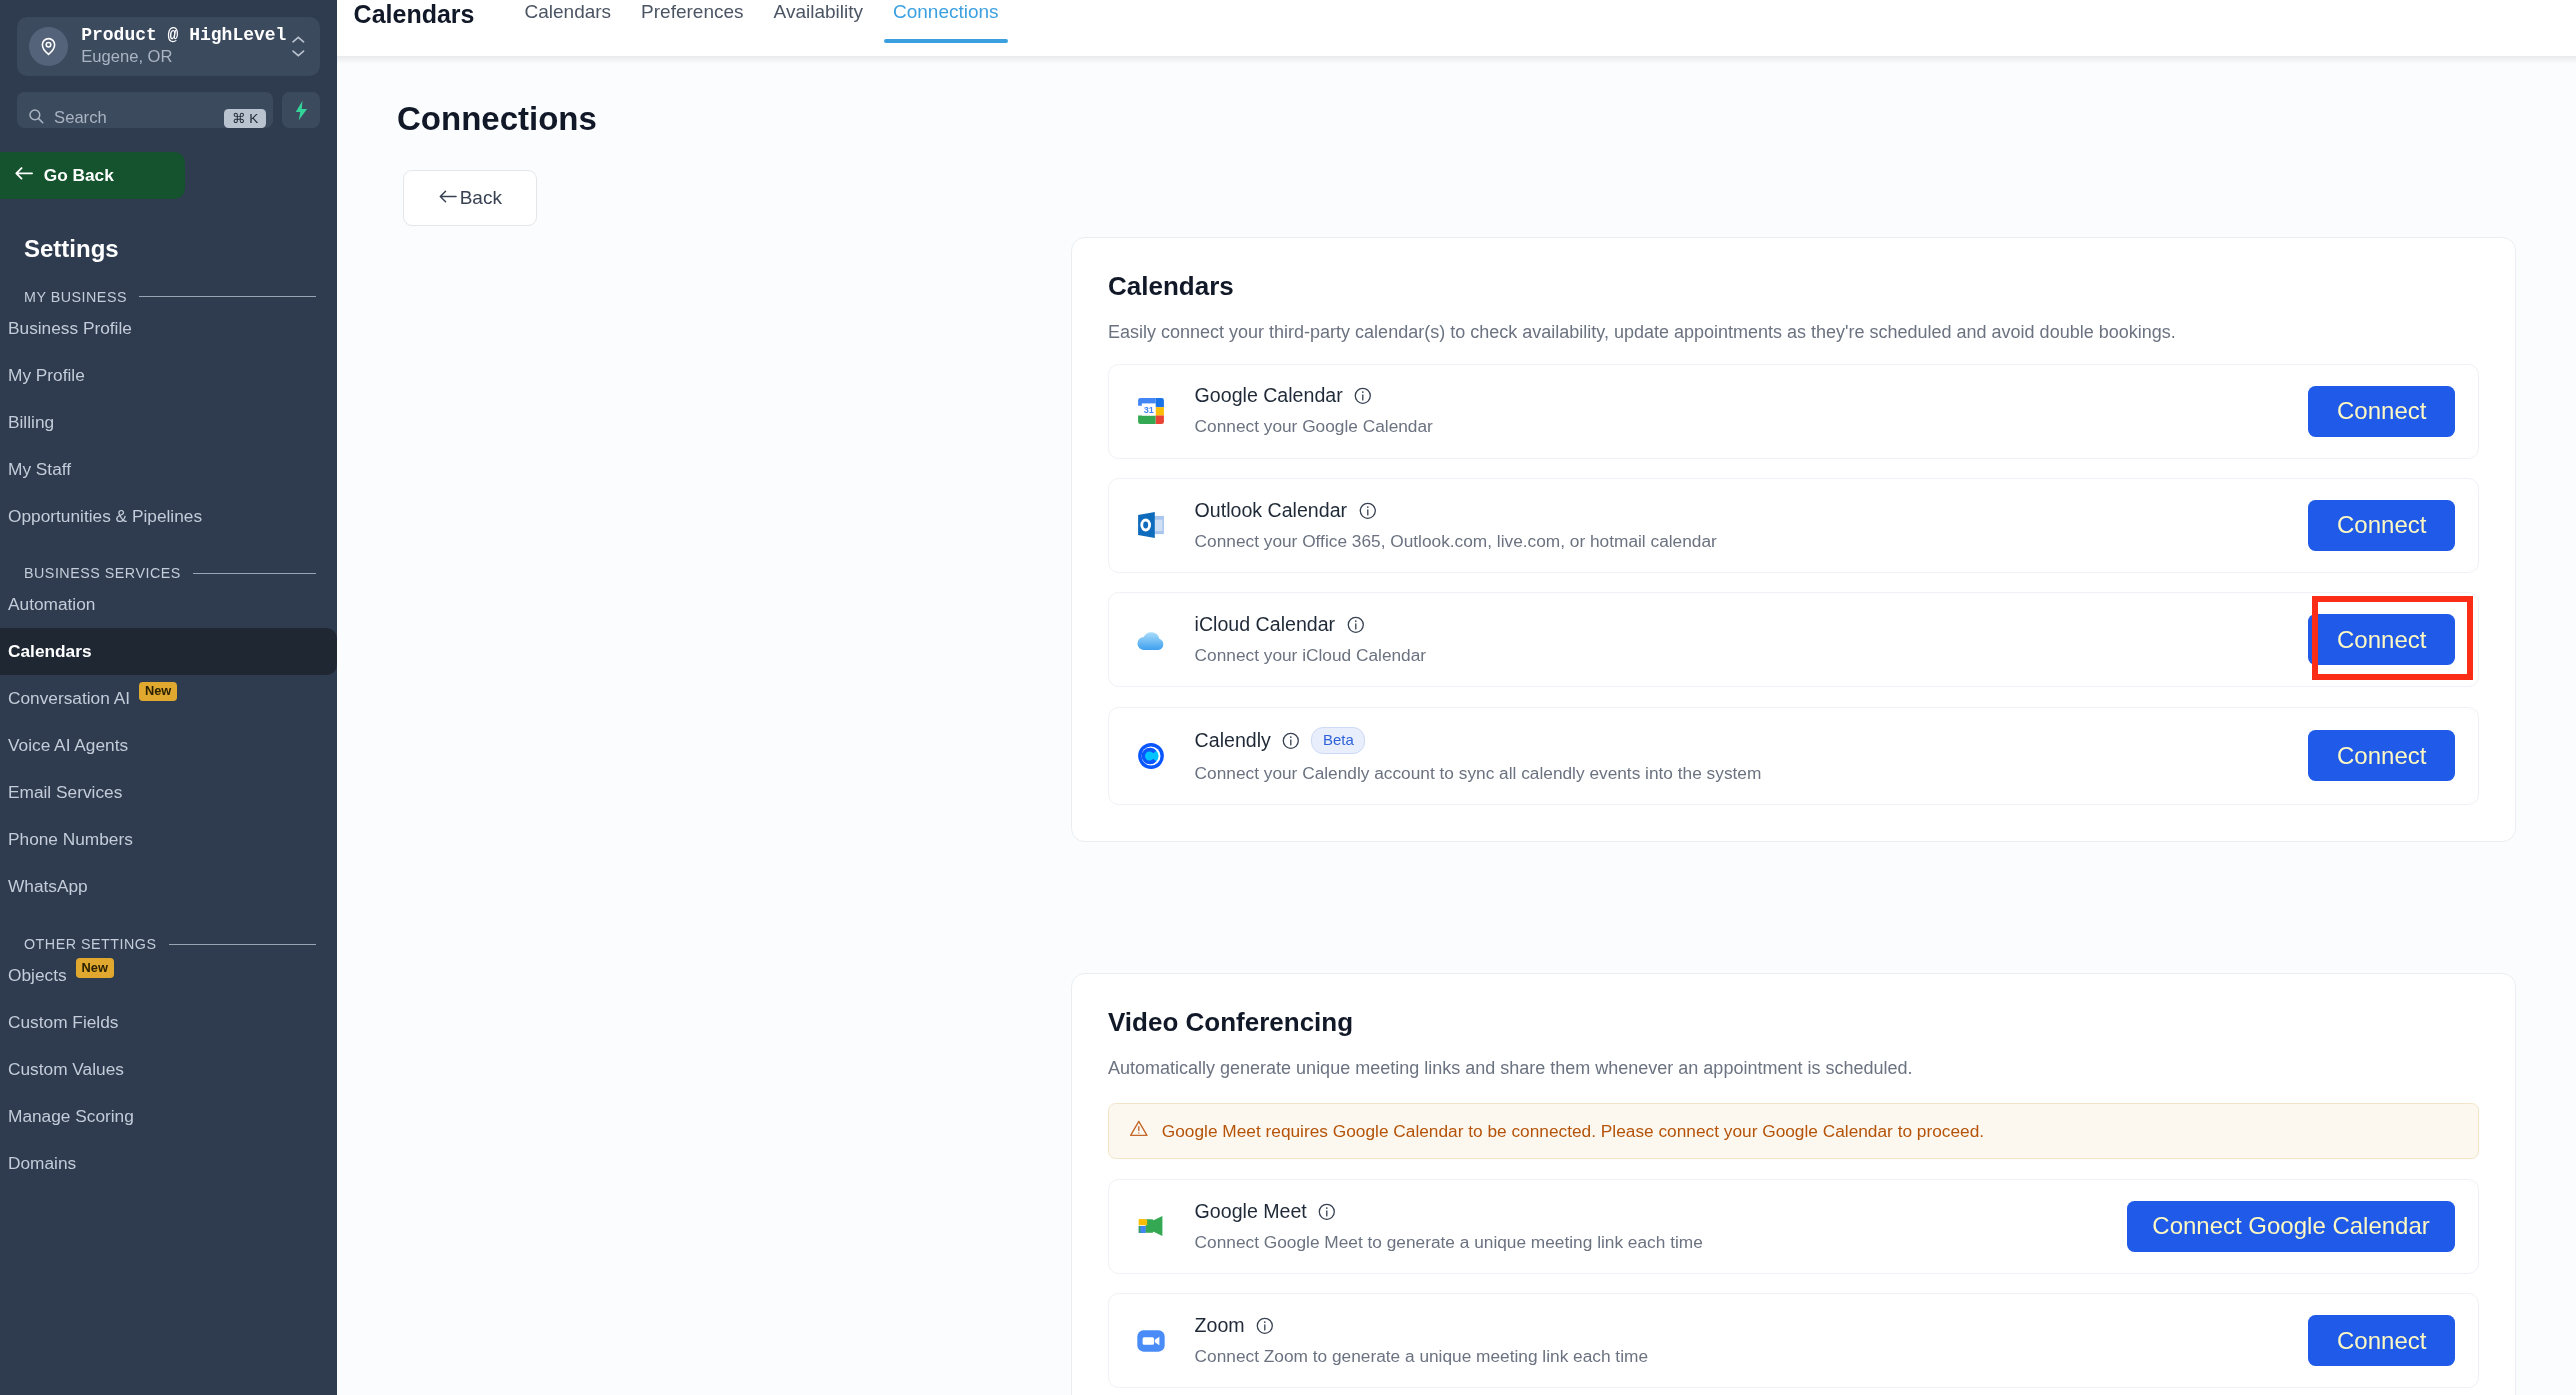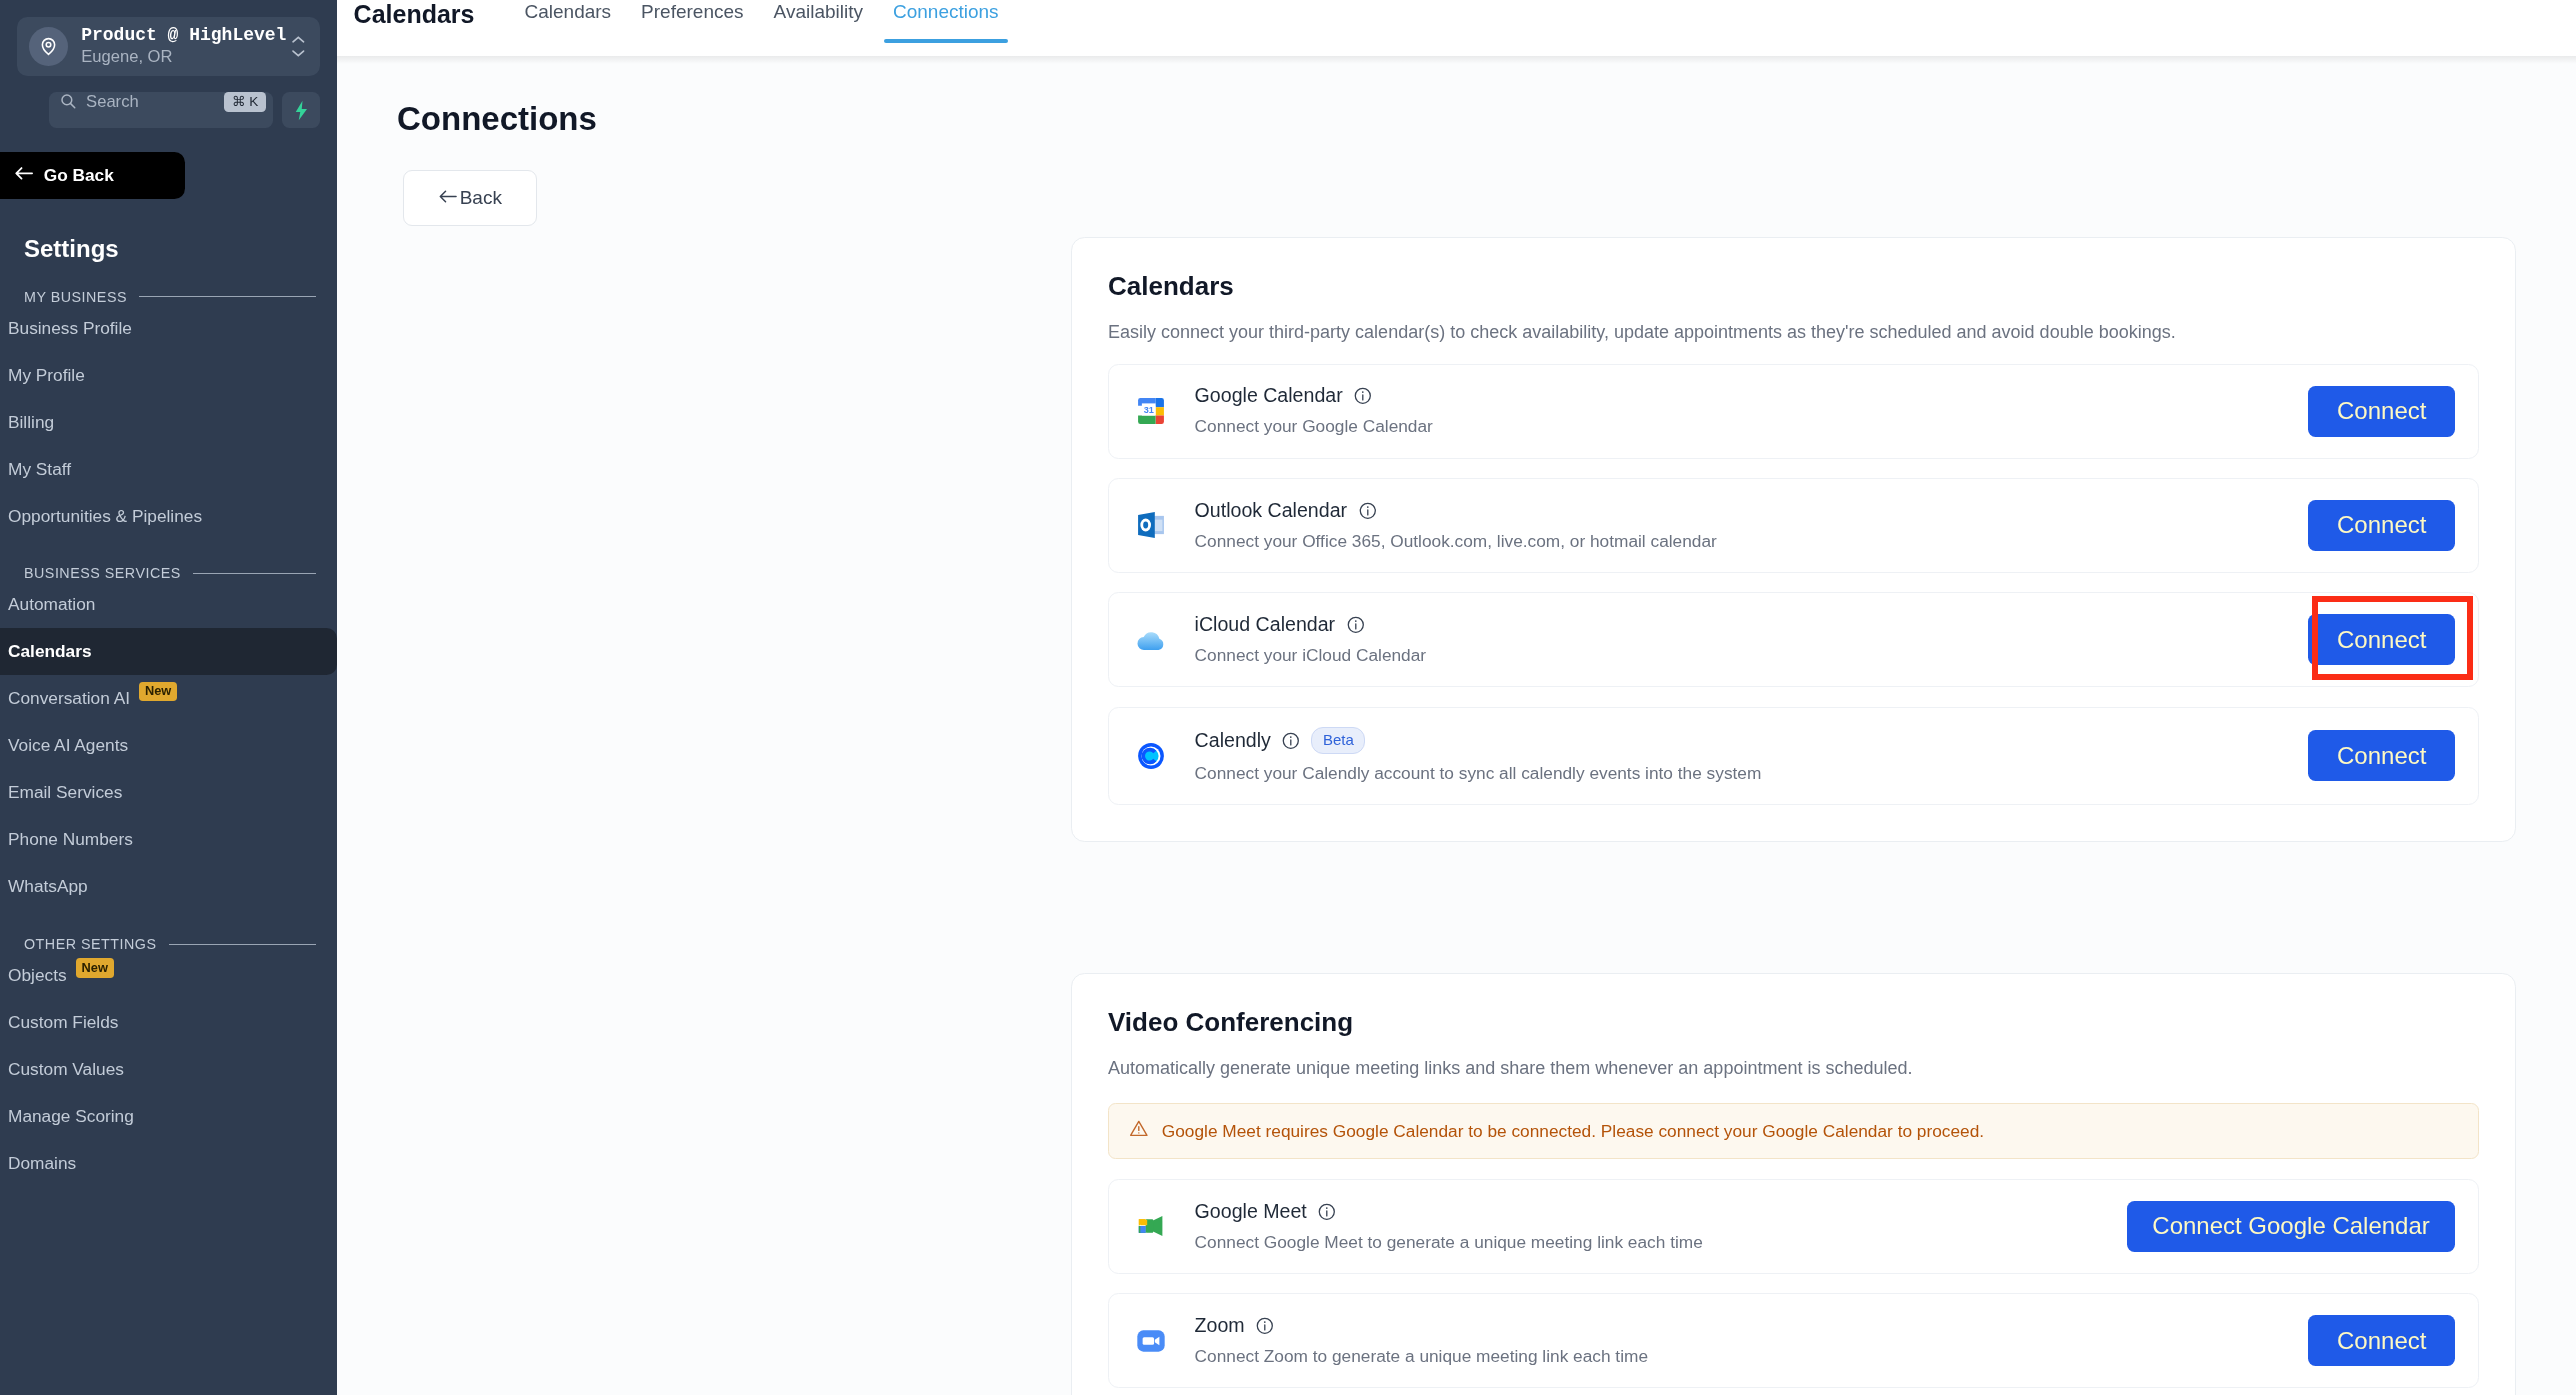--- a/index.html
+++ b/index.html
@@ -28,36 +28,36 @@
     display: flex; align-items: center; justify-content: center;
   }
   .loc-text { flex: 1 1 auto; margin-left: 13.6px; min-width: 0; }
   .loc-title { font-size: 18px; font-weight: 700; color: #ffffff; line-height: 1.15; white-space: nowrap; font-family: Liberation Mono, monospace; }
   .loc-sub { font-size: 16.6px; color: #aab4c2; line-height: 1.25; margin-top: 1.5px; }
   .loc-chevrons { display: flex; flex-direction: column; gap: 3px; color: #b9c2cf; }
 
   .search-row { display: flex; gap: 9px; margin: 16.6px 16.6px 0 16.6px; align-items: center; }
   .search-box {
     flex: 1 1 auto; height: 36px; border-radius: 7.5px; background: #3c4a5e;
-    display: flex; align-items: flex-start; padding: 0 7.5px 0 10.5px; gap: 9px; margin-left: 32px;
+    display: flex; align-items: flex-end; padding: 0 7.5px 0 10.5px; gap: 9px;
   }
   .search-ph { flex: 1 1 auto; font-size: 16.6px; color: #aab4c2; }
   .kbd {
     background: #b9c2cf; color: #1f2733; border-radius: 4.5px;
     font-size: 13.6px; padding: 3px 7.5px; line-height: 1; font-weight: 500;
     display: flex; align-items: center; gap: 3.8px;
   }
   .bolt-btn {
     width: 38px; height: 36px; border-radius: 7.5px; background: #3c4a5e;
     display: flex; align-items: center; justify-content: center; cursor: pointer;
   }
 
   .go-back {
     margin-top: 24px; margin-left: 0; width: 185px; height: 47px;
-    background: #000000; border-radius: 0 10.5px 10.5px 0;
+    background: #14532d; border-radius: 0 10.5px 10.5px 0;
     display: flex; align-items: center; gap: 10.5px; padding-left: 13.6px;
     color: #ffffff; font-size: 17.3px; font-weight: 700; cursor: pointer;
   }
 
   .settings-title { font-size: 24px; font-weight: 700; color: #ffffff; margin: 36px 0 0 24px; }
 
   .grp { display: flex; align-items: center; gap: 12px; margin: 25.6px 21px 0 24px; }
   .grp-label { font-size: 14.3px; letter-spacing: 0.5px; color: #c3ccd8; white-space: nowrap; }
   .grp-line { flex: 1 1 auto; height: 0.8px; background: #9aa5b4; }
 

